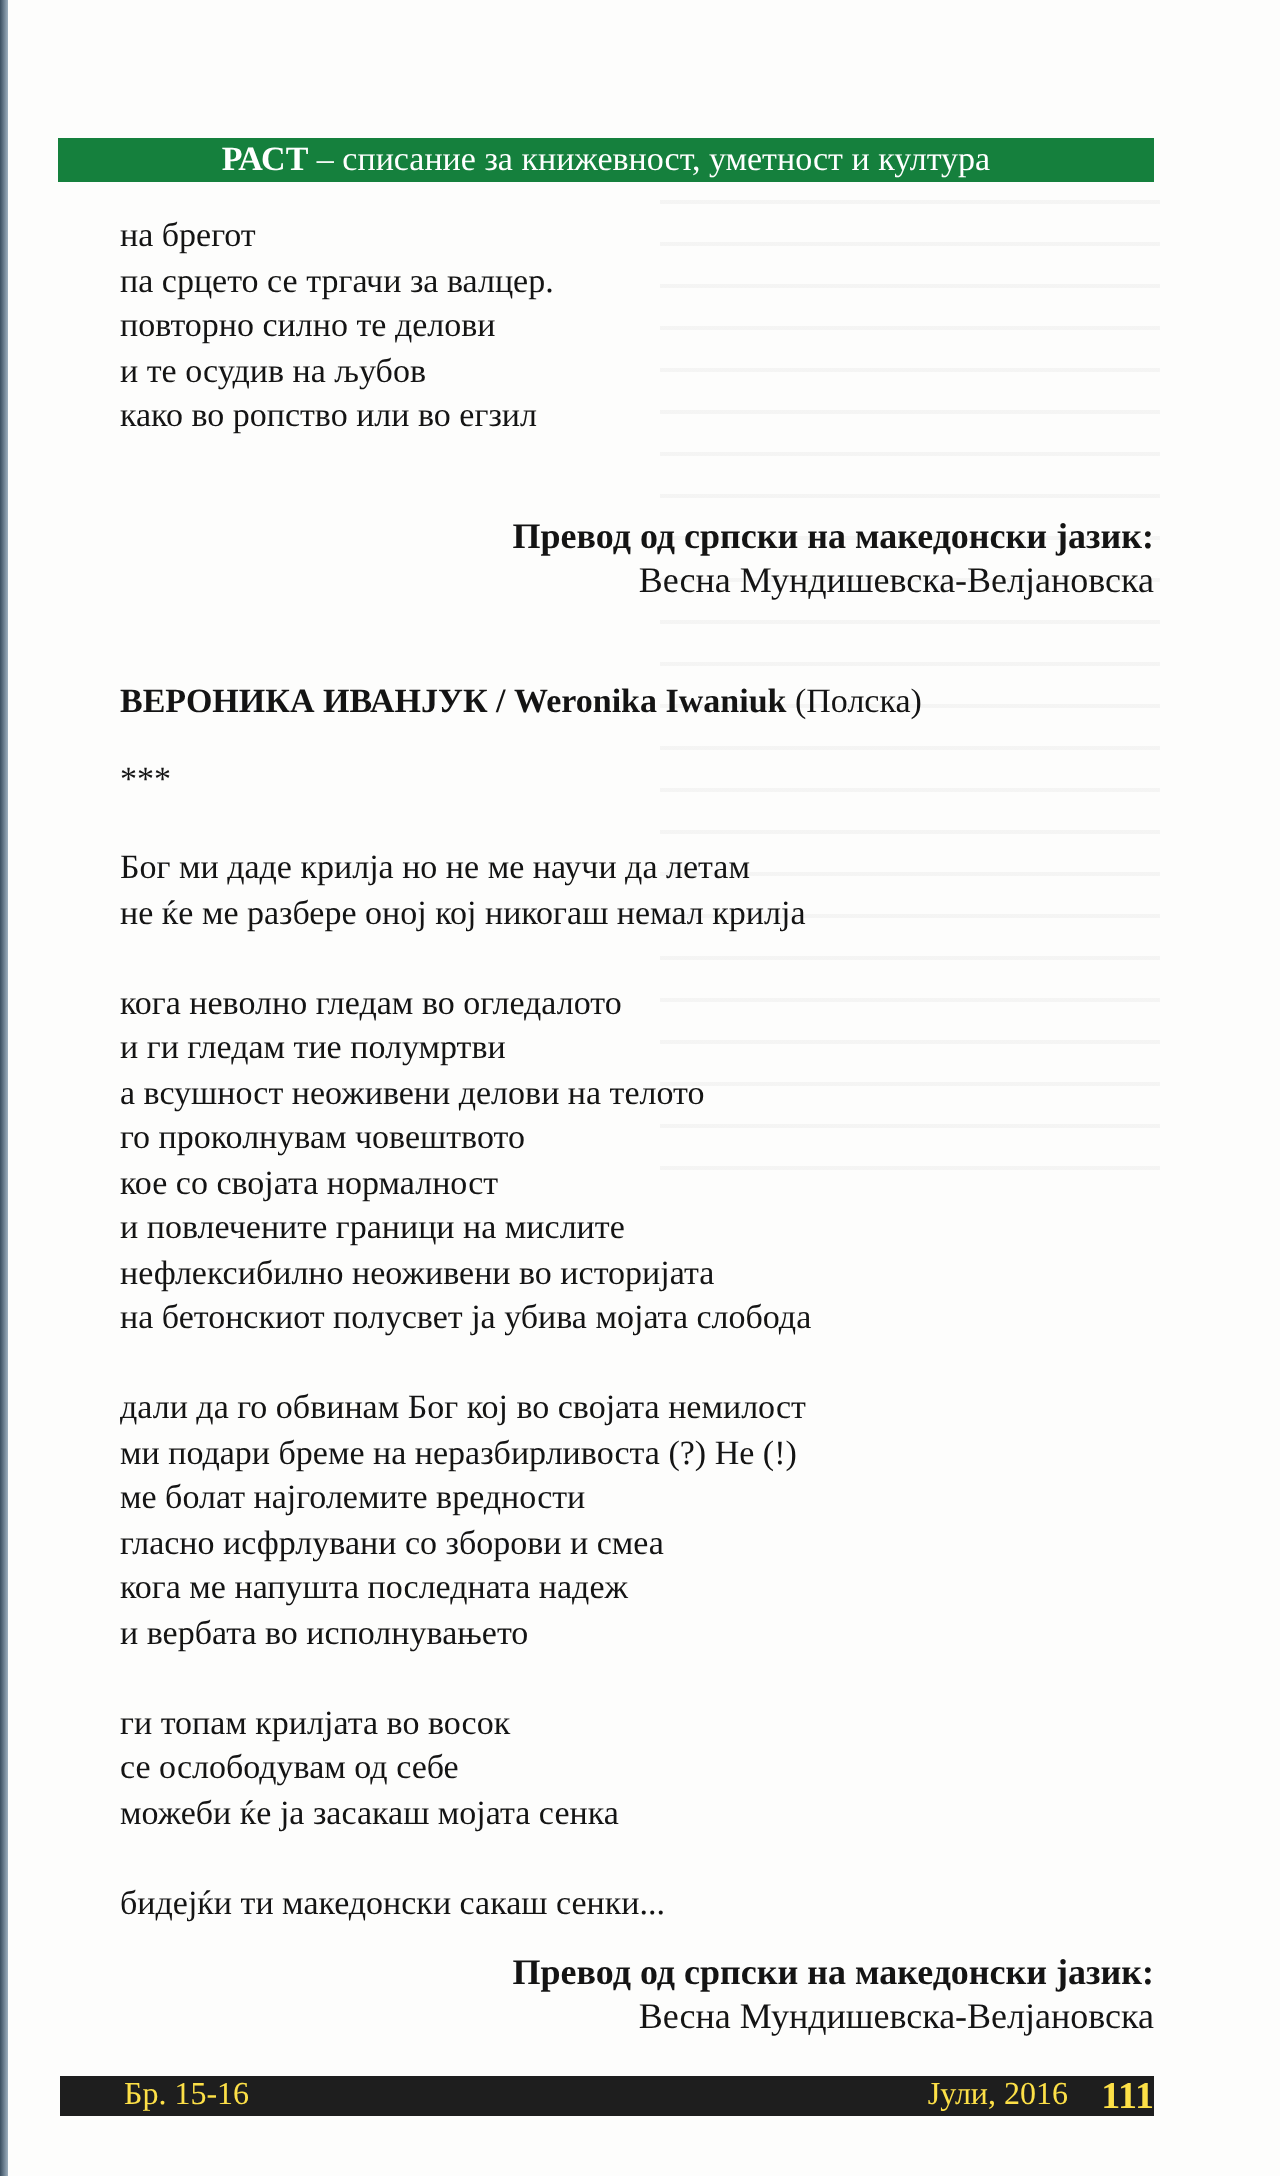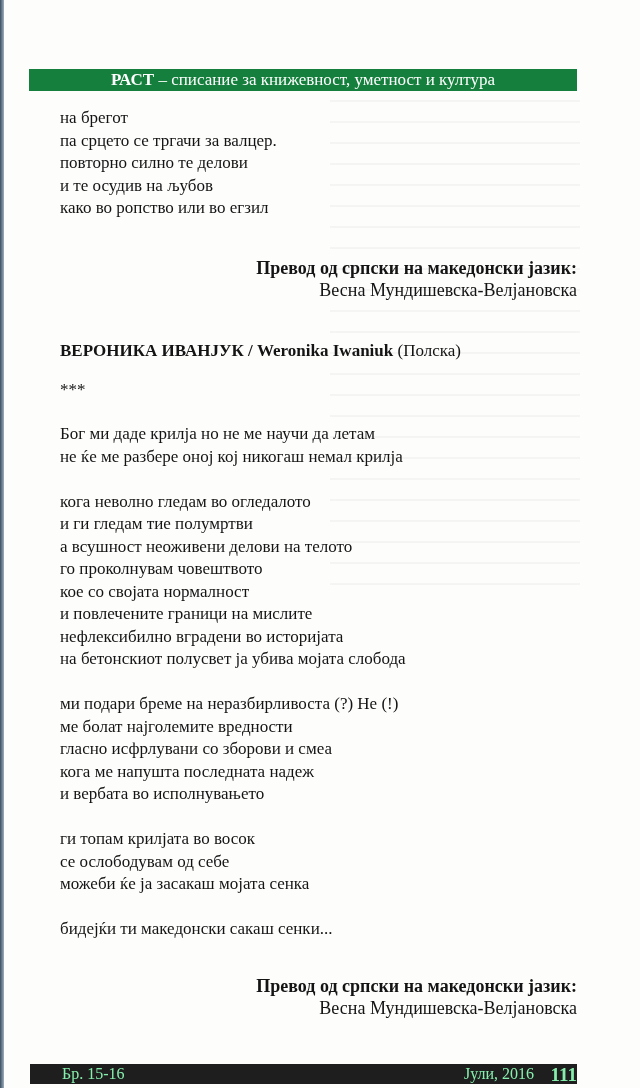--- a/index.html
+++ b/index.html
@@ -68,24 +68,23 @@
       position: absolute;
       left: 60px; top: 379px;
       font-size: 17px;
       line-height: 22px;
     }
     .footer-bar {
       position: absolute;
       left: 30px; top: 1038px;
       width: 547px; height: 20px;
       background: #1e1e1e;
-      color: #86efac;
+      color: #fde047;
       font-size: 16px;
       line-height: 20px;
-      margin-top: 26px;
     }
     .footer-bar .issue { position: absolute; left: 32px; top: 0; }
     .footer-bar .page { position: absolute; left: 0; width: 100%; text-align: right; top: 1px; font-weight: bold; font-size: 19px; }
     .footer-bar .date { position: absolute; right: 43px; top: 0; }
     .line { display: block; }
     .gap { display: block; height: 22.5px; }
   </style>
 </head>
 <body>
 
@@ -118,23 +117,24 @@
 <div class="text-block" style="top:423px;">
   <span class="line">Бог ми даде крилја но не ме научи да летам</span>
   <span class="line">не ќе ме разбере оној кој никогаш немал крилја</span>
   <span class="gap"></span>
   <span class="line">кога неволно гледам во огледалото</span>
   <span class="line">и ги гледам тие полумртви</span>
   <span class="line">а всушност неоживени делови на телото</span>
   <span class="line">го проколнувам човештвото</span>
   <span class="line">кое со својата нормалност</span>
   <span class="line">и повлечените граници на мислите</span>
-  <span class="line">нефлексибилно вградени во историјата</span>
+  <span class="line">нефлексибилно неоживени во историјата</span>
   <span class="line">на бетонскиот полусвет ја убива мојата слобода</span>
   <span class="gap"></span>
+  <span class="line">дали да го обвинам Бог кој во својата немилост</span>
   <span class="line">ми подари бреме на неразбирливоста (?) Не (!)</span>
   <span class="line">ме болат најголемите вредности</span>
   <span class="line">гласно исфрлувани со зборови и смеа</span>
   <span class="line">кога ме напушта последната надеж</span>
   <span class="line">и вербата во исполнувањето</span>
   <span class="gap"></span>
   <span class="line">ги топам крилјата во восок</span>
   <span class="line">се ослободувам од себе</span>
   <span class="line">можеби ќе ја засакаш мојата сенка</span>
   <span class="gap"></span>

